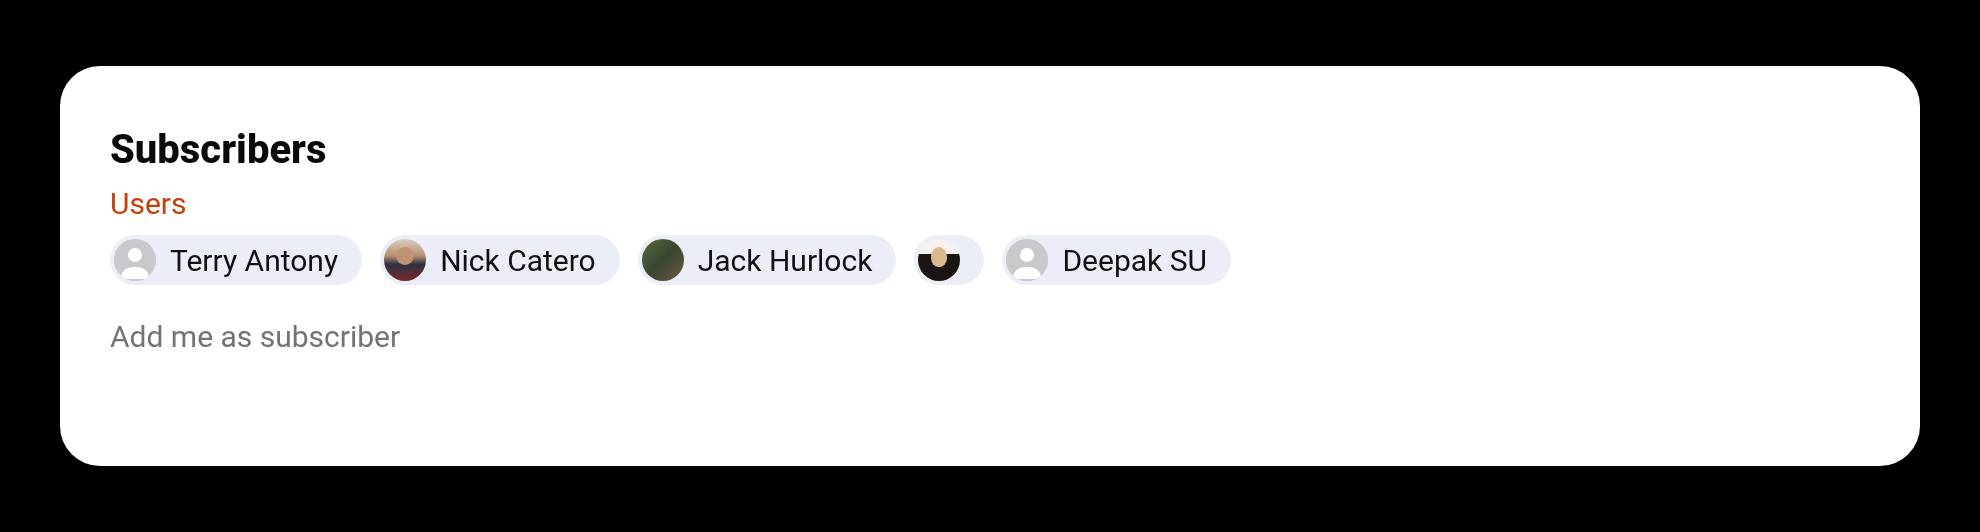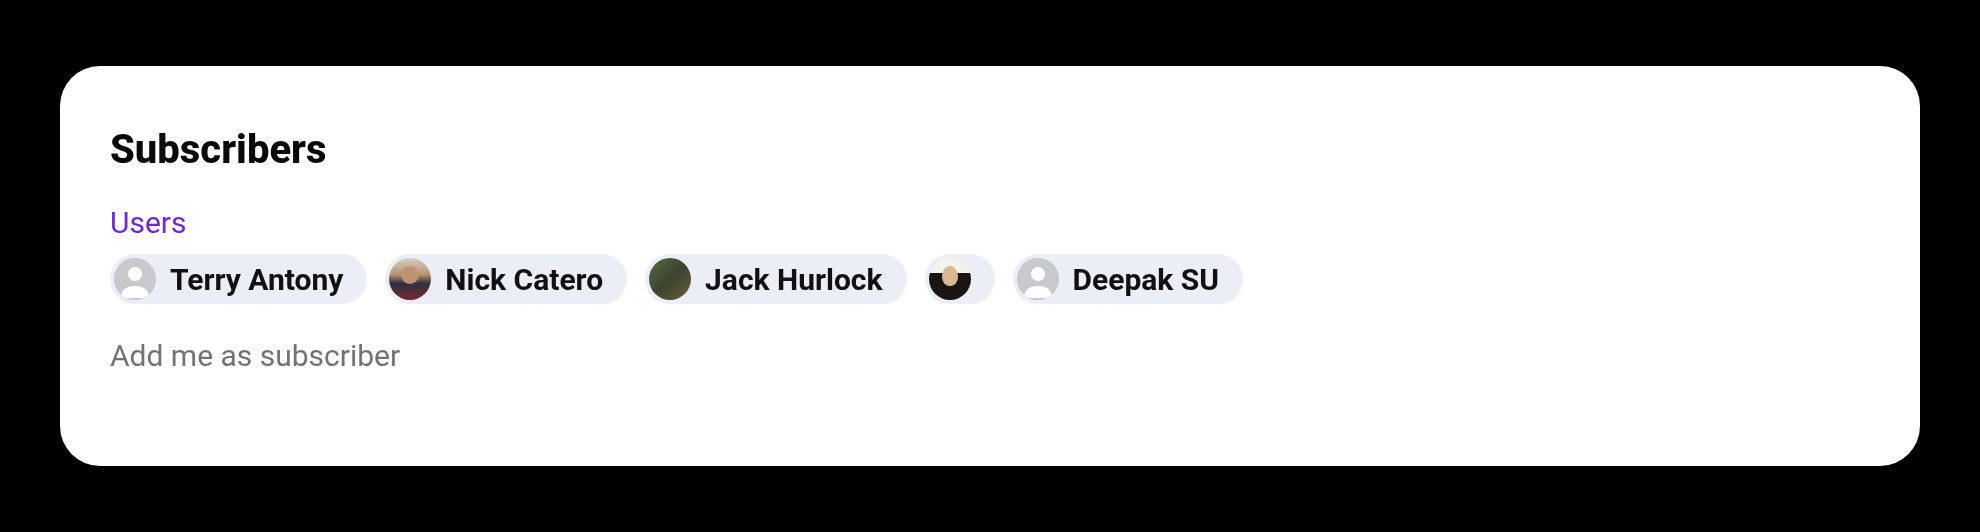--- a/index.html
+++ b/index.html
@@ -20,25 +20,25 @@
       background: #fff;
       border-radius: 40px;
       width: 1860px;
       height: 400px;
       padding: 60px 50px;
     }
     .section-title {
       font-size: 40px;
       font-weight: 800;
       color: #0a0a0a;
-      margin-bottom: 32px;
+      margin-bottom: 13px;
     }
     .label {
       font-size: 30px;
-      color: #6d28d9;
+      color: #c2410c;
       margin-bottom: 14px;
     }
     .chips-row {
       display: flex;
       gap: 18px;
       flex-wrap: wrap;
       margin-bottom: 34px;
     }
     .chip {
       display: inline-flex;
@@ -58,21 +58,20 @@
       align-items: center;
       justify-content: center;
     }
     .avatar svg {
       display: block;
     }
     .chip-name {
       font-size: 30px;
       color: #111;
       white-space: nowrap;
-      font-weight: bold;
     }
     .link {
       color: #737373;
       font-size: 30px;
       cursor: pointer;
     }
     .avatar-placeholder {
       background: #c7c9cc;
     }
     .avatar-jack {

